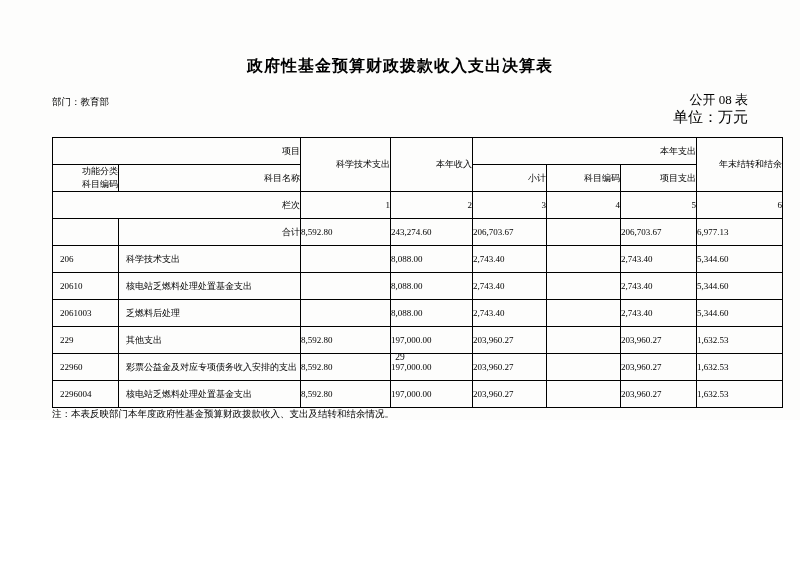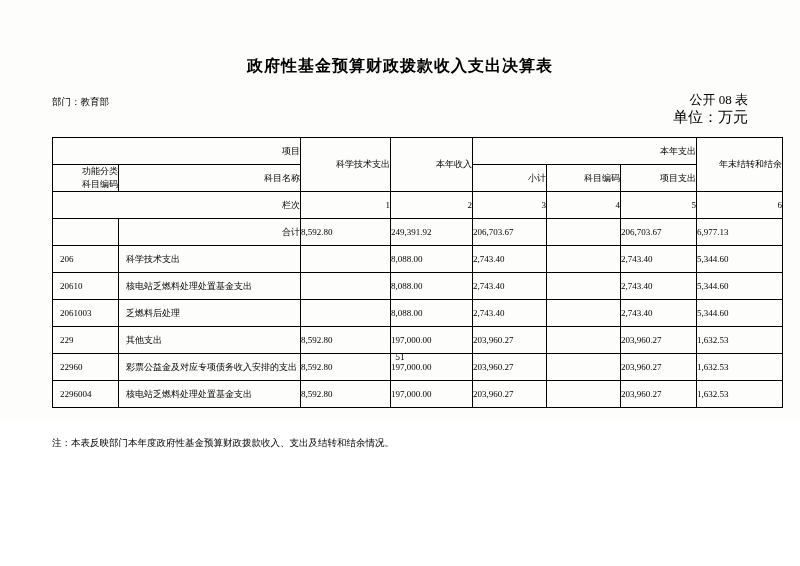--- a/index.html
+++ b/index.html
@@ -84,21 +84,21 @@
   .hdr-tall {
     height: 44px;
   }
   .hdr-top {
     height: 22px;
   }
   .rowline {
     height: 22px;
   }
   .note {
-    margin: 29px 52px 0 52px;
+    margin: 0 52px 0 52px;
     font-size: 9.5px;
     line-height: 1.4;
   }
   .pagenum {
     position: absolute;
     left: 0;
     right: 0;
     bottom: 58px;
     text-align: center;
     font-size: 9.5px;
@@ -154,21 +154,21 @@
           <td class="c rowline">3</td>
           <td class="c rowline">4</td>
           <td class="c rowline">5</td>
           <td class="c rowline">6</td>
         </tr>
 
         <tr>
           <td class="c"></td>
           <td class="c">合计</td>
           <td class="r">8,592.80</td>
-          <td class="r">249,391.92</td>
+          <td class="r">243,274.60</td>
           <td class="r">206,703.67</td>
           <td class="r"></td>
           <td class="r">206,703.67</td>
           <td class="r">6,977.13</td>
         </tr>
 
         <tr>
           <td class="l">206</td>
           <td class="l">科学技术支出</td>
           <td class="r"></td>
@@ -232,15 +232,15 @@
           <td class="r"></td>
           <td class="r">203,960.27</td>
           <td class="r">1,632.53</td>
         </tr>
       </tbody>
     </table>
   </div>
 
   <div class="note">注：本表反映部门本年度政府性基金预算财政拨款收入、支出及结转和结余情况。</div>
 
-  <div class="pagenum">51</div>
+  <div class="pagenum">29</div>
 
 </div>
 
 </body></html>

